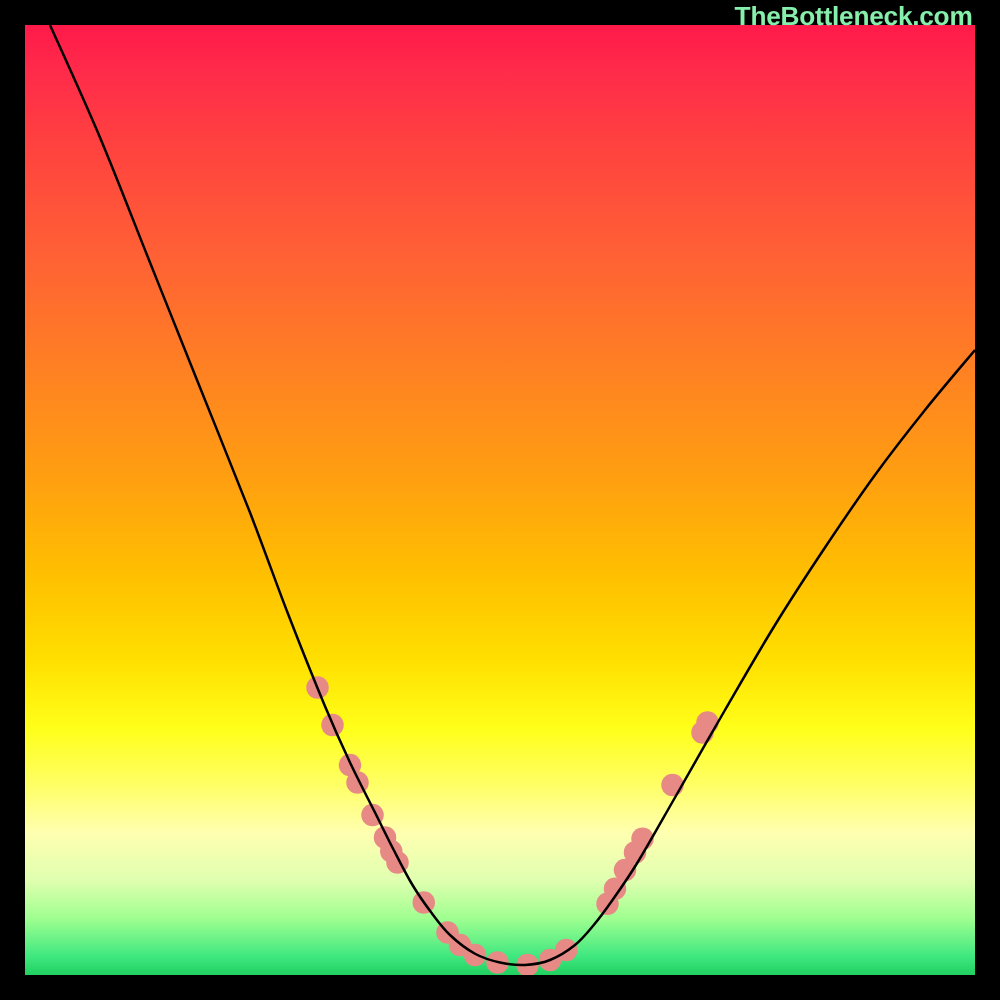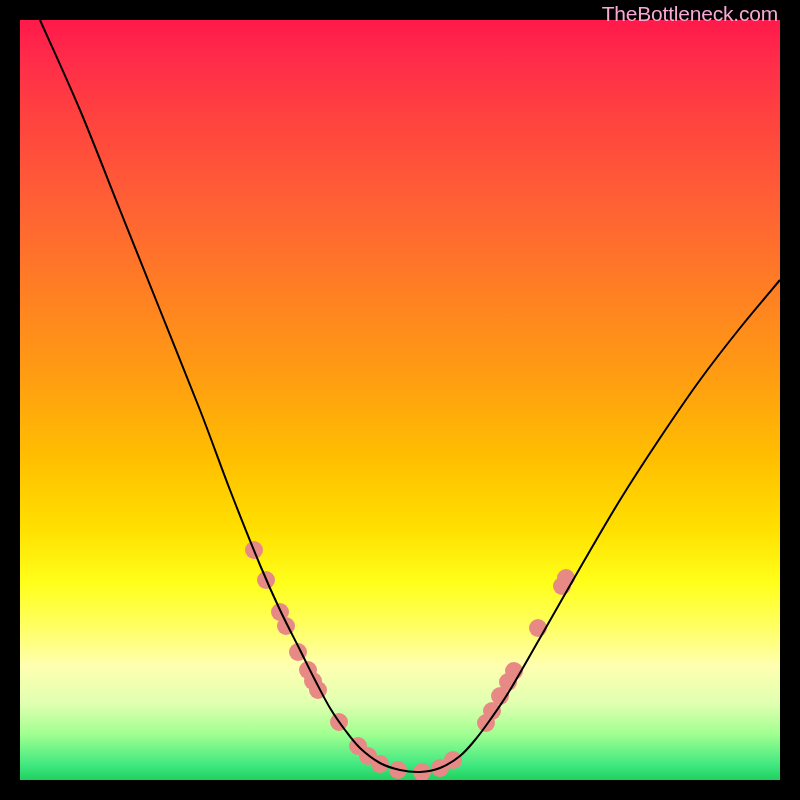--- a/index.html
+++ b/index.html
@@ -49,22 +49,22 @@
       #a0ff90 94%,
       #40e880 98%,
       #20d060 100%
     );
   }
   .watermark {
     position: absolute;
     top: 2px;
     right: 22px;
     font-size: 21px;
-    font-weight: 400;
-    color: #f9a8d4;
+    font-weight: 700;
+    color: #86efac;
     font-family: Arial, Helvetica, sans-serif;
     letter-spacing: -0.2px;
   }
   svg.curve {
     position: absolute;
     top: 0;
     left: 0;
     width: 100%;
     height: 100%;
   }

